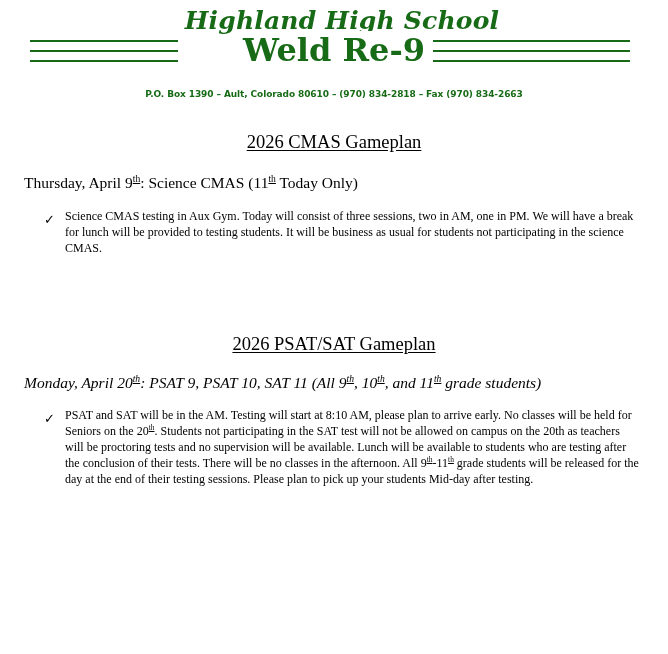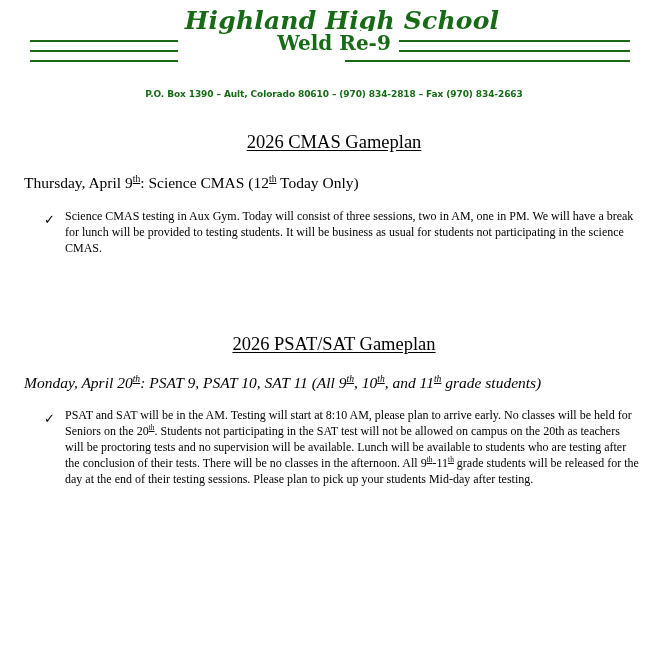--- a/index.html
+++ b/index.html
@@ -65,21 +65,21 @@
 
   .district-name {
     position: absolute;
     top: -4px;
     left: 0;
     width: 668px;
     text-align: center;
     color: #176B17;
     font-family: "DejaVu Serif", "Liberation Serif", serif;
     font-weight: bold;
-    font-size: 20px;
+    font-size: 32px;
     line-height: 1.2;
   }
   .district-name .wrap {
     display: inline-block;
     background: #ffffff;
     padding: 0 8px;
   }
 
   .address {
     text-align: center;
@@ -183,21 +183,21 @@
   </div>
 
   <div class="content">
 
     <div>
 
       <div class="section-title section-one-title">
         <span class="u">2026 CMAS Gameplan</span>
       </div>
 
-      <p class="date-line date-line-1"><span>Thursday, April 9</span><sup class="ord">th</sup><span>:  Science CMAS (12</span><sup class="ord">th</sup><span> Today Only)</span></p>
+      <p class="date-line date-line-1"><span>Thursday, April 9</span><sup class="ord">th</sup><span>:  Science CMAS (11</span><sup class="ord">th</sup><span> Today Only)</span></p>
 
       <div class="bullet-block bullet-one">
         <span class="bullet-mark">✓</span>
         <span class="bullet-text">Science CMAS testing in Aux Gym.  Today will consist of three sessions, two in AM, one in PM.  We will have a break for lunch will be provided to testing students.  It will be business as usual for students not participating in the science CMAS.</span>
       </div>
     </div>
 
     <div class="gap-between-sections"></div>
 
     <div>

